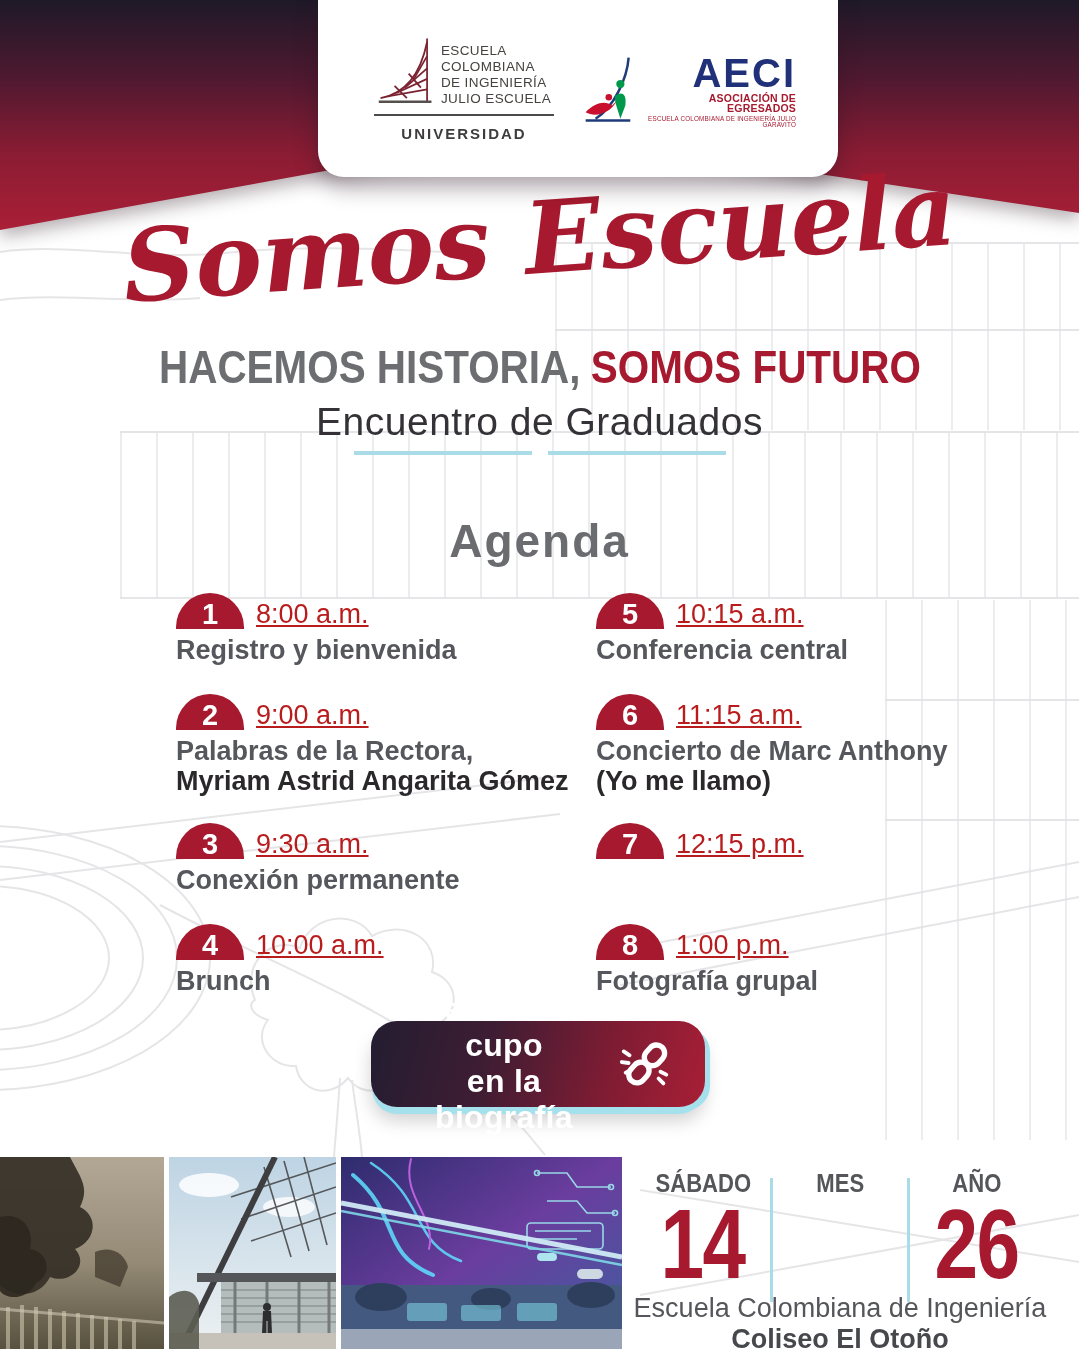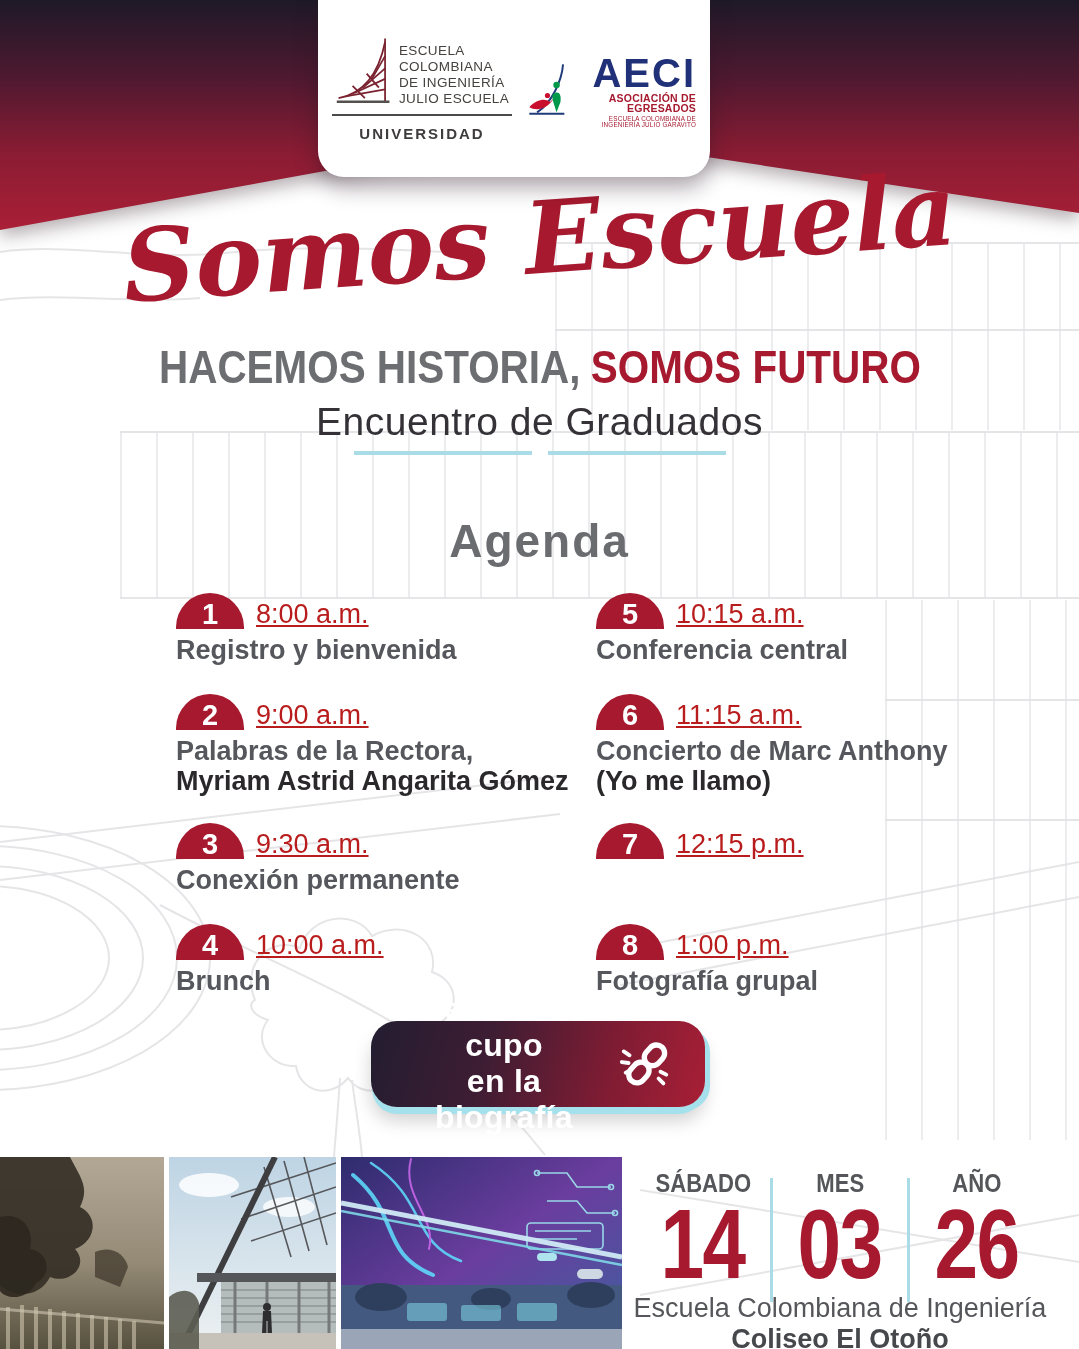--- a/index.html
+++ b/index.html
@@ -21,21 +21,21 @@
   
   .band-wrap{position:absolute;left:0;top:0;width:1079px;height:260px;z-index:2;
     filter:drop-shadow(0 7px 9px rgba(35,12,22,.35));}
   .band{
     width:1079px;height:240px;
     background:linear-gradient(180deg,#1e1928 0%,#4e1930 32%,#8a1c33 64%,#ae2037 100%);
     clip-path:polygon(0 0,1079px 0,1079px 213px,540px 132px,0 230px);
   }
   
   .logo-card{
-    position:absolute;left:318px;top:0;width:392px;height:177px;z-index:3;
+    position:absolute;left:318px;top:0;width:520px;height:177px;z-index:3;
     background:#ffffff;border-radius:0 0 26px 26px;
     box-shadow:0 10px 22px rgba(40,20,35,.4);
     display:flex;align-items:center;justify-content:center;gap:16px;padding:6px 14px;box-sizing:border-box;
   }
   .eci-logo{display:flex;flex-direction:column;align-items:center;width:208px;}
   .eci-top{display:flex;align-items:flex-end;gap:6px;}
   .eci-lines{color:#46423f;font-size:13.5px;line-height:1.18;letter-spacing:.4px;font-weight:500;}
   .eci-rule{width:180px;height:2px;background:#4a4b4d;margin:7px 0 9px;}
   .eci-univ{color:#3e3c3c;font-weight:bold;font-size:15px;letter-spacing:2px;}
   .aeci-logo{display:flex;align-items:flex-end;gap:7px;width:212px;}
@@ -420,21 +420,20 @@
   </div>
 
   <div class="date-block">
     <div class="date-col">
       <div class="date-label"><span class="cx85">SÁBADO</span></div>
       <div class="date-value"><span class="cx80">14</span></div>
     </div>
     <div class="date-divider"></div>
     <div class="date-col">
       <div class="date-label"><span class="cx85">MES</span></div>
-      <div class="date-value"><span class="cx80">03</span></div>
     </div>
     <div class="date-divider"></div>
     <div class="date-col">
       <div class="date-label"><span class="cx85">AÑO</span></div>
       <div class="date-value"><span class="cx80">26</span></div>
     </div>
   </div>
   <div class="venue">
     <div class="venue-line1">Escuela Colombiana de Ingeniería</div>
     <div class="venue-line2">Coliseo El Otoño</div>

